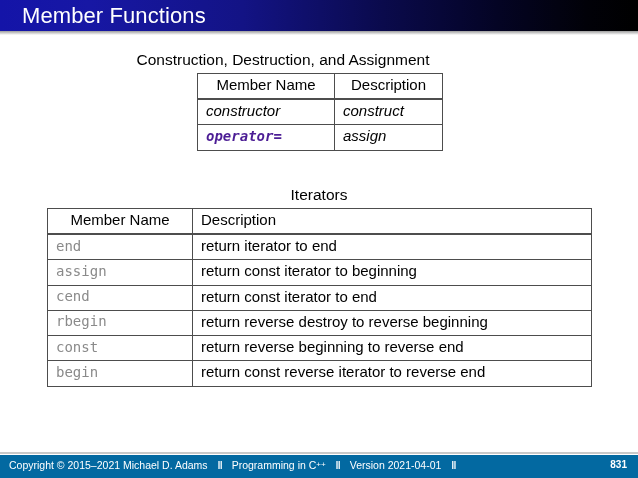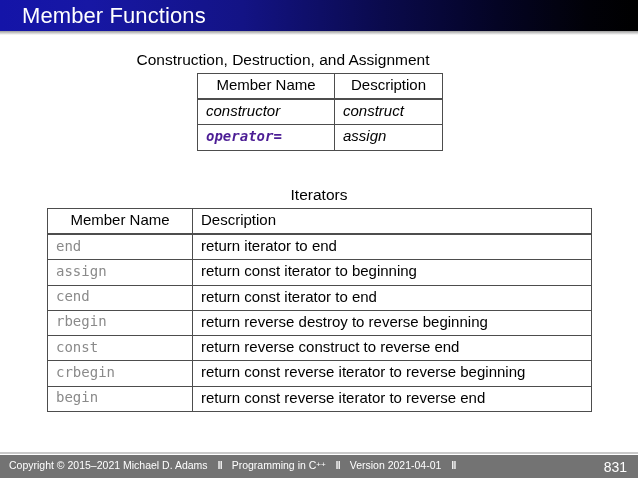--- a/index.html
+++ b/index.html
@@ -107,37 +107,38 @@
     position: absolute;
     left: 0; top: 452px;
     width: 638px; height: 2px;
     background: #c9c9c9;
   }
   .slide-footer {
     position: absolute;
     left: 0; top: 455px;
     width: 638px;
     height: 23px;
-    background: #737373;
+    background: #0369a1;
   }
   .footer-left {
     position: absolute;
     left: 9px;
     top: 4px;
     font-size: 10.5px;
     color: #ffffff;
     white-space: nowrap;
   }
   .footer-right {
     position: absolute;
     right: 11px;
     top: 4px;
-    font-size: 14px;
+    font-size: 10px;
     color: #ffffff;
     white-space: nowrap;
+    font-weight: bold;
   }
   .sep {
     display: inline-block;
     padding: 0 7px;
     font-weight: bold;
     letter-spacing: -1px;
   }
   .sup {
     font-size: 8px;
     vertical-align: 2px;
@@ -249,29 +250,21 @@
       </td>
       <td>
         <div class="cellpad lft">return reverse destroy to reverse beginning</div>
       </td>
     </tr>
     <tr>
       <td>
         <div class="cellpad lft mono-grey">const</div>
       </td>
       <td>
-        <div class="cellpad lft">return reverse construct to reverse end</div>
-      </td>
-    </tr>
-    <tr>
-      <td>
-        <div class="cellpad lft mono-grey">crbegin</div>
-      </td>
-      <td>
-        <div class="cellpad lft">return const reverse iterator to reverse beginning</div>
+        <div class="cellpad lft">return reverse beginning to reverse end</div>
       </td>
     </tr>
     <tr>
       <td>
         <div class="cellpad lft mono-grey">begin</div>
       </td>
       <td>
         <div class="cellpad lft">return const reverse iterator to reverse end</div>
       </td>
     </tr>

